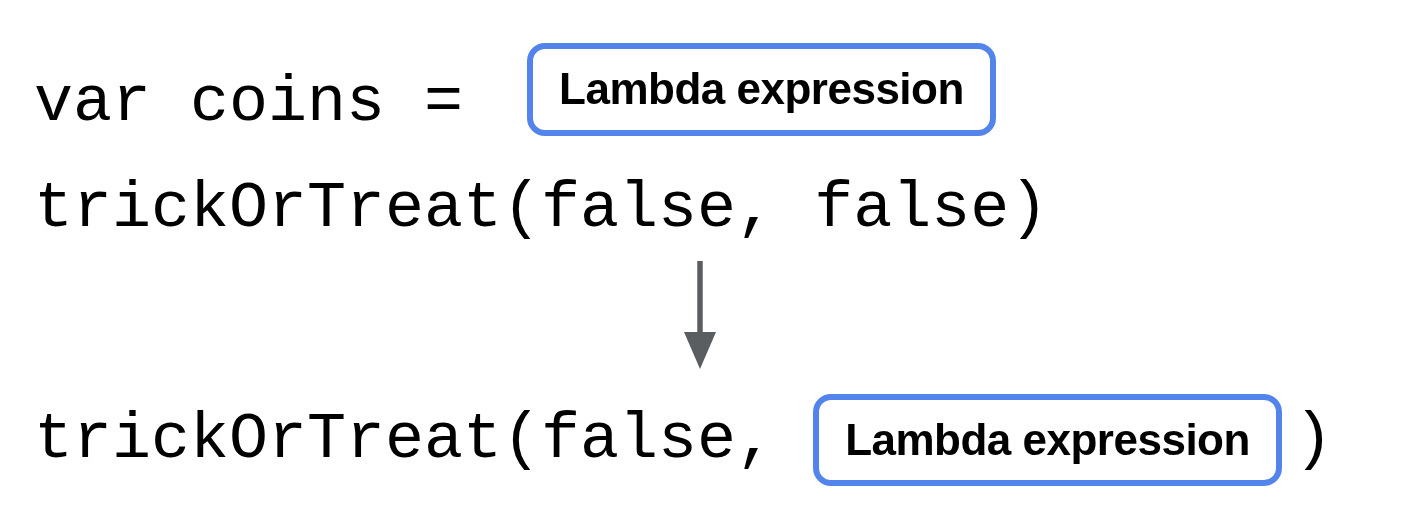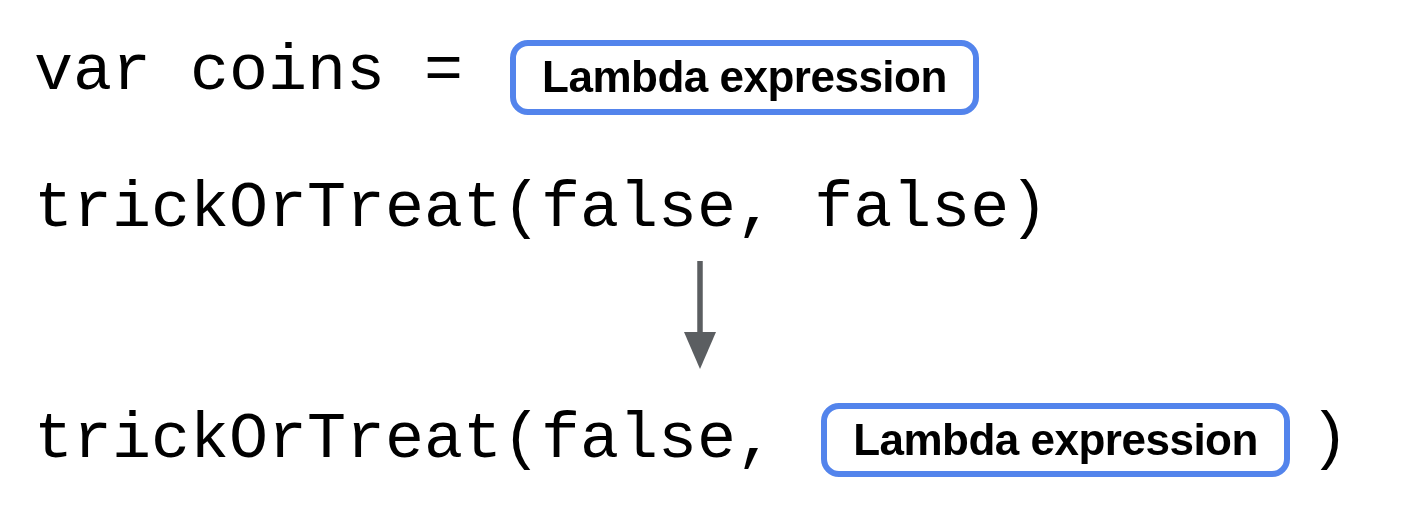--- a/index.html
+++ b/index.html
@@ -15,40 +15,40 @@
     font-family: "Liberation Mono", monospace;
     font-size: 65px;
     line-height: 1;
     color: var(--code-text, #000000);
     white-space: pre;
   }
   .lambda-box {
     display: inline-block;
     border: 6px solid var(--box-border, #5384ec);
     border-radius: 18px;
-    padding: 6px 26px;
+    padding: 15px 26px;
     background: #ffffff;
   }
   .lambda-label {
     font-family: "Liberation Sans", sans-serif;
     font-weight: 700;
     font-size: 44px;
     line-height: 1.15;
     letter-spacing: -0.5px;
     color: var(--label-text, #000000);
     white-space: nowrap;
   }
   .row1 {
     position: absolute;
     left: 34px;
     top: 40px;
     height: 96px;
     display: flex;
-    align-items: flex-start;
-    gap: 47px;
+    align-items: flex-end;
+    gap: 64px;
   }
   .row2 {
     position: absolute;
     left: 34px;
     top: 177px;
   }
   .arrow {
     position: absolute;
     left: 678px;
     top: 259px;
@@ -56,21 +56,21 @@
     height: 112px;
     color: var(--arrow, #5b5e61);
   }
   .row4 {
     position: absolute;
     left: 34px;
     top: 388px;
     height: 104px;
     display: flex;
     align-items: center;
-    gap: 20px;
+    gap: 12px;
   }
   .row4 .lambda-box { margin-left: 26px; }
 </style>
 </head>
 <body>
 
 <div class="canvas">
 
   <div class="row1">
     <span class="code">var coins =</span>

